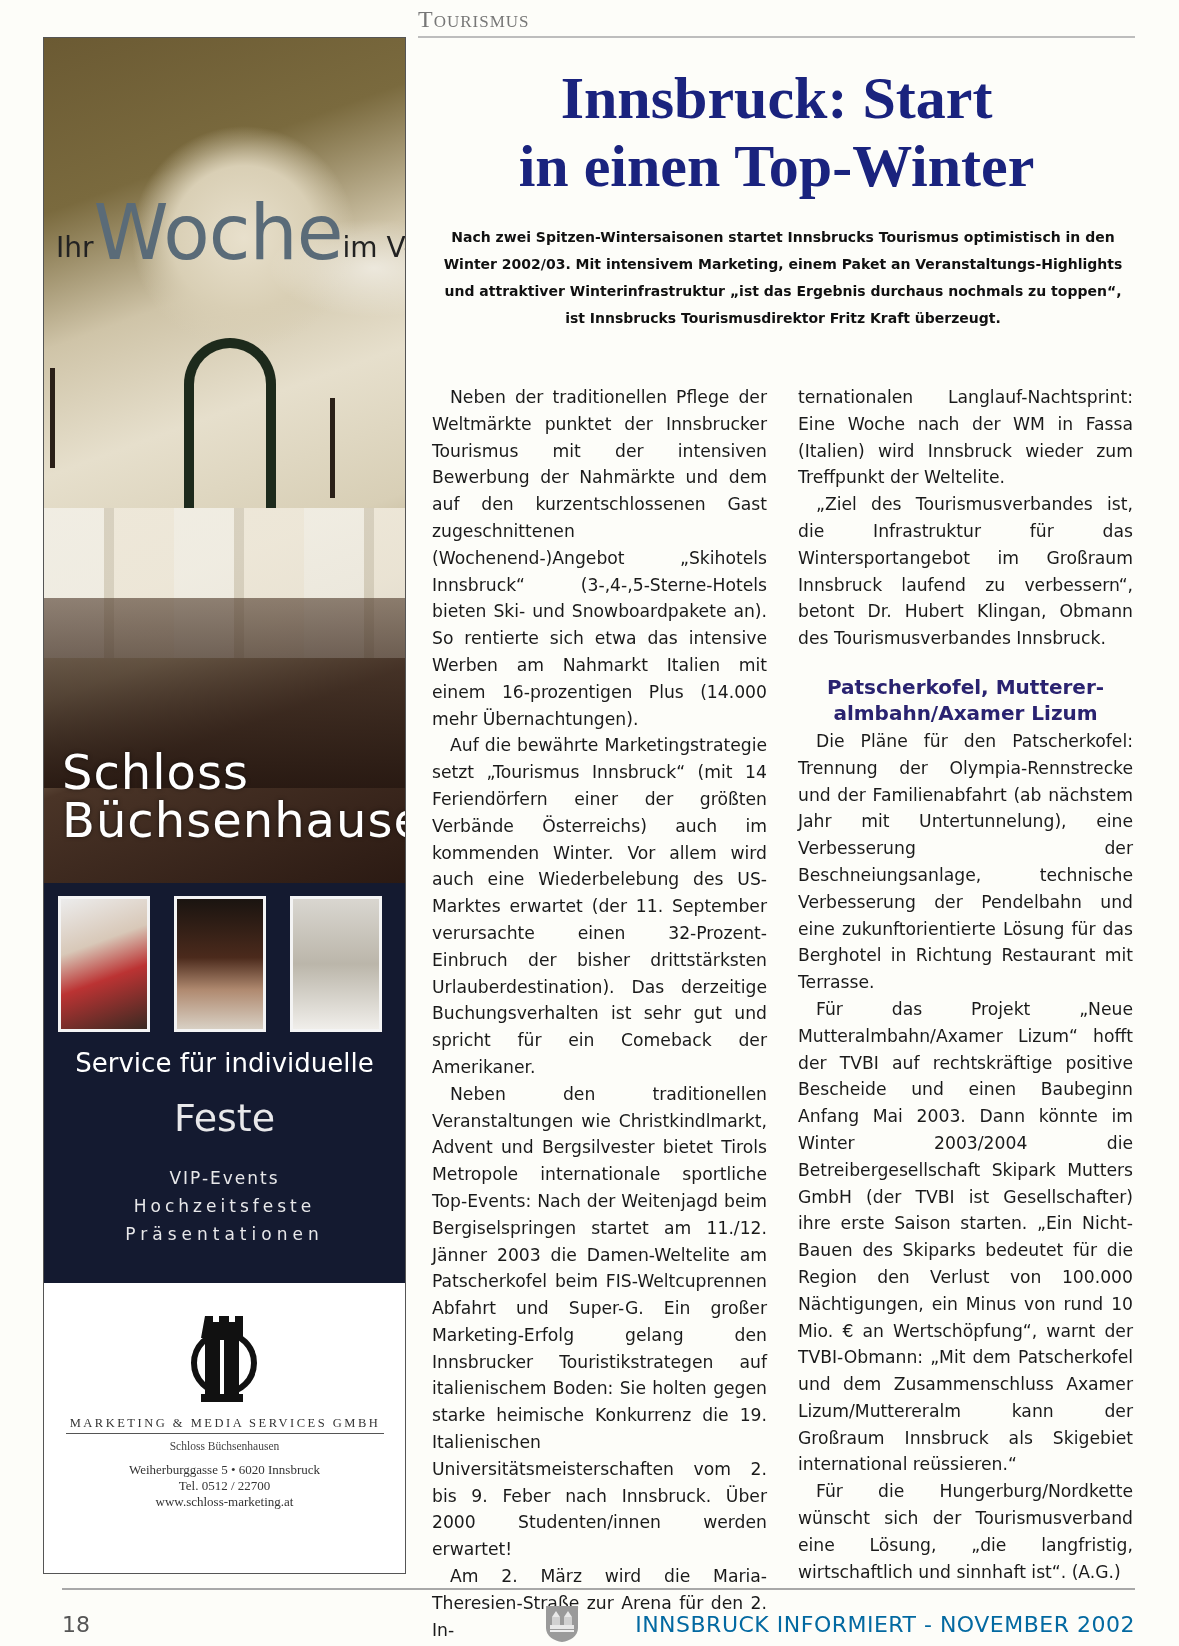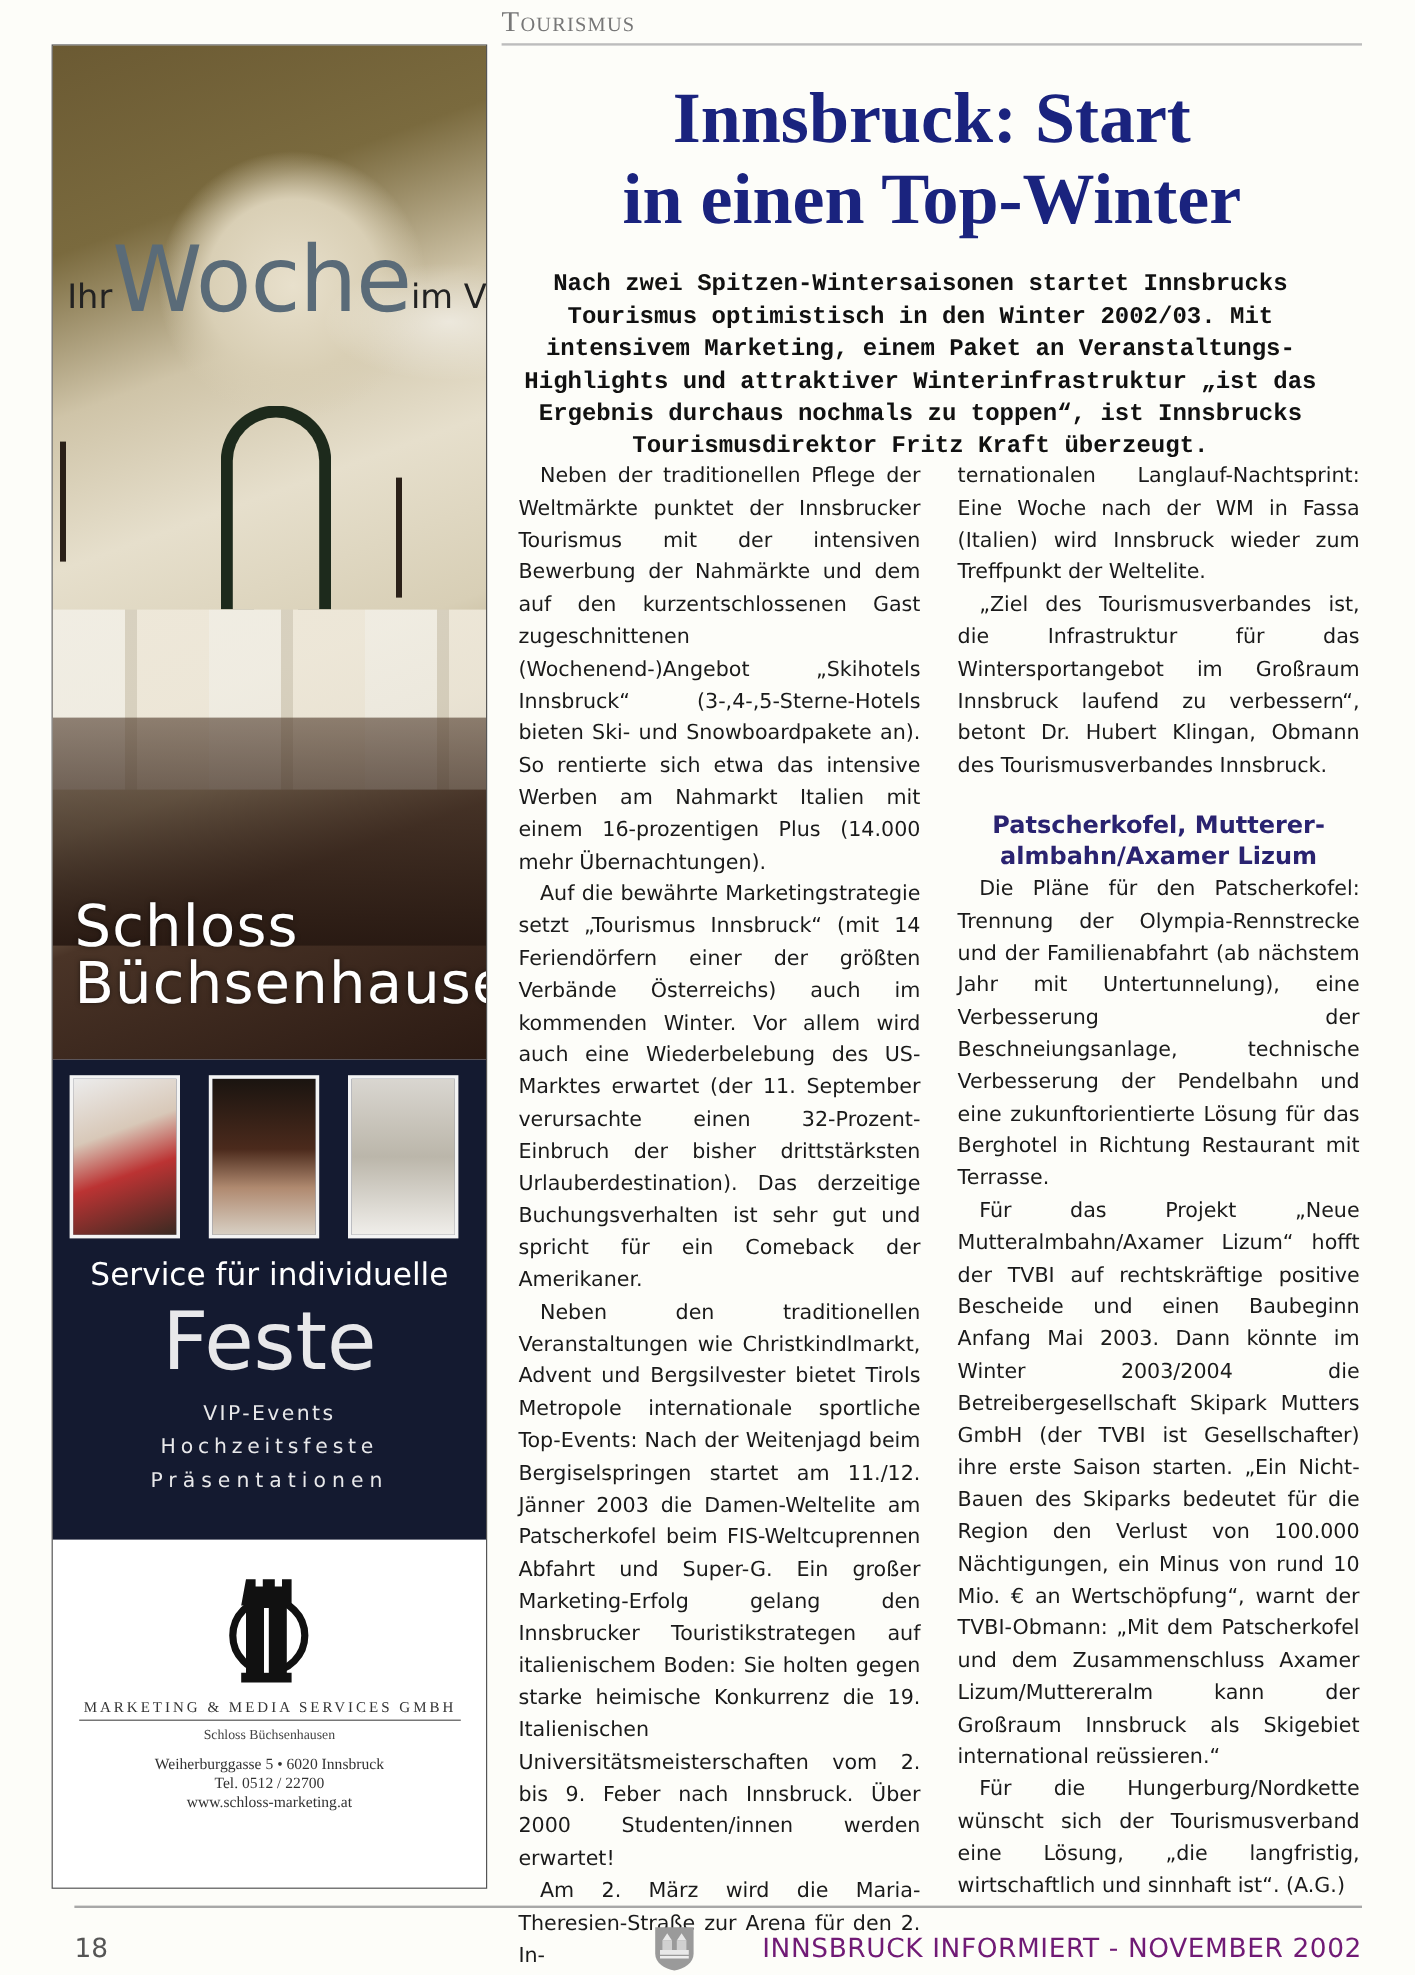--- a/index.html
+++ b/index.html
@@ -2,21 +2,21 @@
 <html><head>
 <meta charset="utf-8">
 <style>
   html,body{margin:0;padding:0;background:#fdfdf9;}
   body{width:1179px;height:1646px;position:relative;overflow:hidden;font-family:"DejaVu Sans",sans-serif;color:#1a1a1a;}
   
   .section-label{position:absolute;left:418px;top:6px;font-family:"Liberation Serif",serif;font-size:24px;color:#777;letter-spacing:1px;font-variant:small-caps;}
   .section-rule{position:absolute;left:418px;top:36px;width:717px;height:2px;background:#bdbdbd;}
   
   .headline{position:absolute;left:418px;top:64px;width:717px;text-align:center;font-family:"Liberation Serif",serif;font-weight:bold;color:#1a237e;font-size:60px;line-height:68px;margin:0;}
-  .lead{position:absolute;left:417px;top:224px;width:700px;text-align:center;font-weight:bold;font-size:20px;line-height:27px;color:#111;margin:0;font-family:Liberation Mono, monospace;}
+  .lead{position:absolute;left:433px;top:224px;width:700px;text-align:center;font-weight:bold;font-size:14px;line-height:27px;color:#111;margin:0;}
   
   .col{position:absolute;top:384px;width:335px;font-size:17.2px;line-height:26.8px;text-align:justify;color:#1a1a1a;}
   .col p{margin:0;text-indent:18px;hyphens:auto;}
   .col p.noindent{text-indent:0;}
   .col-left{left:432px;}
   .col-right{left:798px;}
   .subhead{font-weight:bold;color:#2a2370;font-size:20px;line-height:26px;text-align:center;margin:22px 0 2px 0;}
   
   .ad{position:absolute;left:43px;top:37px;width:361px;height:1535px;border:1px solid #555;background:#fff;}
   .ad-photo{position:absolute;left:0;top:0;width:361px;height:845px;overflow:hidden;
@@ -31,34 +31,34 @@
   .ad-tagline{position:absolute;left:12px;top:150px;color:#222;font-size:28px;white-space:nowrap;}
   .ad-tagline .big{font-size:76px;color:#5a6b78;letter-spacing:-1px;vertical-align:-2px;}
   .ad-title{position:absolute;left:18px;top:710px;color:#fff;font-size:48px;line-height:48px;letter-spacing:1px;text-shadow:0 0 4px rgba(0,0,0,.5);}
   .ad-navy{position:absolute;left:0;top:845px;width:361px;height:400px;background:#141a30;}
   .ad-thumbs{position:absolute;left:14px;top:858px;width:336px;height:140px;}
   .thumb{position:absolute;top:0;width:92px;height:136px;border:3px solid #f4f4f4;box-sizing:border-box;}
   .t1{left:0;background:linear-gradient(160deg,#ececec 0%,#d8c8b8 35%,#b33 60%,#3a2a22 100%);}
   .t2{left:116px;background:linear-gradient(180deg,#1a1410 0%,#4b2a1c 45%,#b08a70 70%,#d8d0c4 100%);}
   .t3{left:232px;background:linear-gradient(180deg,#d9d6d0 0%,#bbb6aa 50%,#f0eeea 100%);}
   .ad-service{position:absolute;left:0;top:1010px;width:361px;text-align:center;color:#fff;font-size:26px;}
-  .ad-feste{position:absolute;left:0;top:1045px;width:361px;text-align:center;color:#e8e8ea;font-size:67px;line-height:70px;}
+  .ad-feste{position:absolute;left:0;top:1045px;width:361px;text-align:center;color:#e8e8ea;font-size:38px;line-height:70px;}
   .ad-events{position:absolute;left:0;top:1126px;width:361px;text-align:center;color:#e8e8ea;font-size:17px;line-height:28px;}
   .ad-events div:nth-child(2){letter-spacing:4px;}
   .ad-events div:nth-child(3){letter-spacing:5px;}
   .ad-events div:nth-child(1),.ad-events div:nth-child(4),.ad-events div:nth-child(5){letter-spacing:2px;}
   .ad-logo{position:absolute;left:143px;top:1270px;width:74px;height:96px;}
   .ad-company{position:absolute;left:22px;top:1378px;width:318px;text-align:center;font-family:"Liberation Serif",serif;font-size:12.5px;letter-spacing:2.5px;color:#333;border-bottom:1.5px solid #555;padding-bottom:2px;}
   .ad-sub{position:absolute;left:0;top:1402px;width:361px;text-align:center;font-family:"Liberation Serif",serif;font-size:11.5px;color:#444;}
   .ad-addr{position:absolute;left:0;top:1424px;width:361px;text-align:center;font-family:"Liberation Serif",serif;font-size:13px;line-height:16px;color:#333;}
   
   .footer-rule{position:absolute;left:62px;top:1588px;width:1073px;height:2px;background:#a8a8a8;}
   .page-num{position:absolute;left:62px;top:1612px;font-size:22px;color:#555;}
   .crest{position:absolute;left:545px;top:1605px;width:34px;height:38px;}
-  .footer-text{position:absolute;right:44px;top:1612px;font-size:22px;color:#701a75;letter-spacing:.5px;}
+  .footer-text{position:absolute;right:44px;top:1612px;font-size:22px;color:#0369a1;letter-spacing:.5px;}
 </style>
 </head>
 <body>
 
 <div class="section-label">Tourismus</div>
 <div class="section-rule"></div>
 
 <h1 class="headline">
   <div>Innsbruck: Start</div>
   <div>in einen Top-Winter</div>

